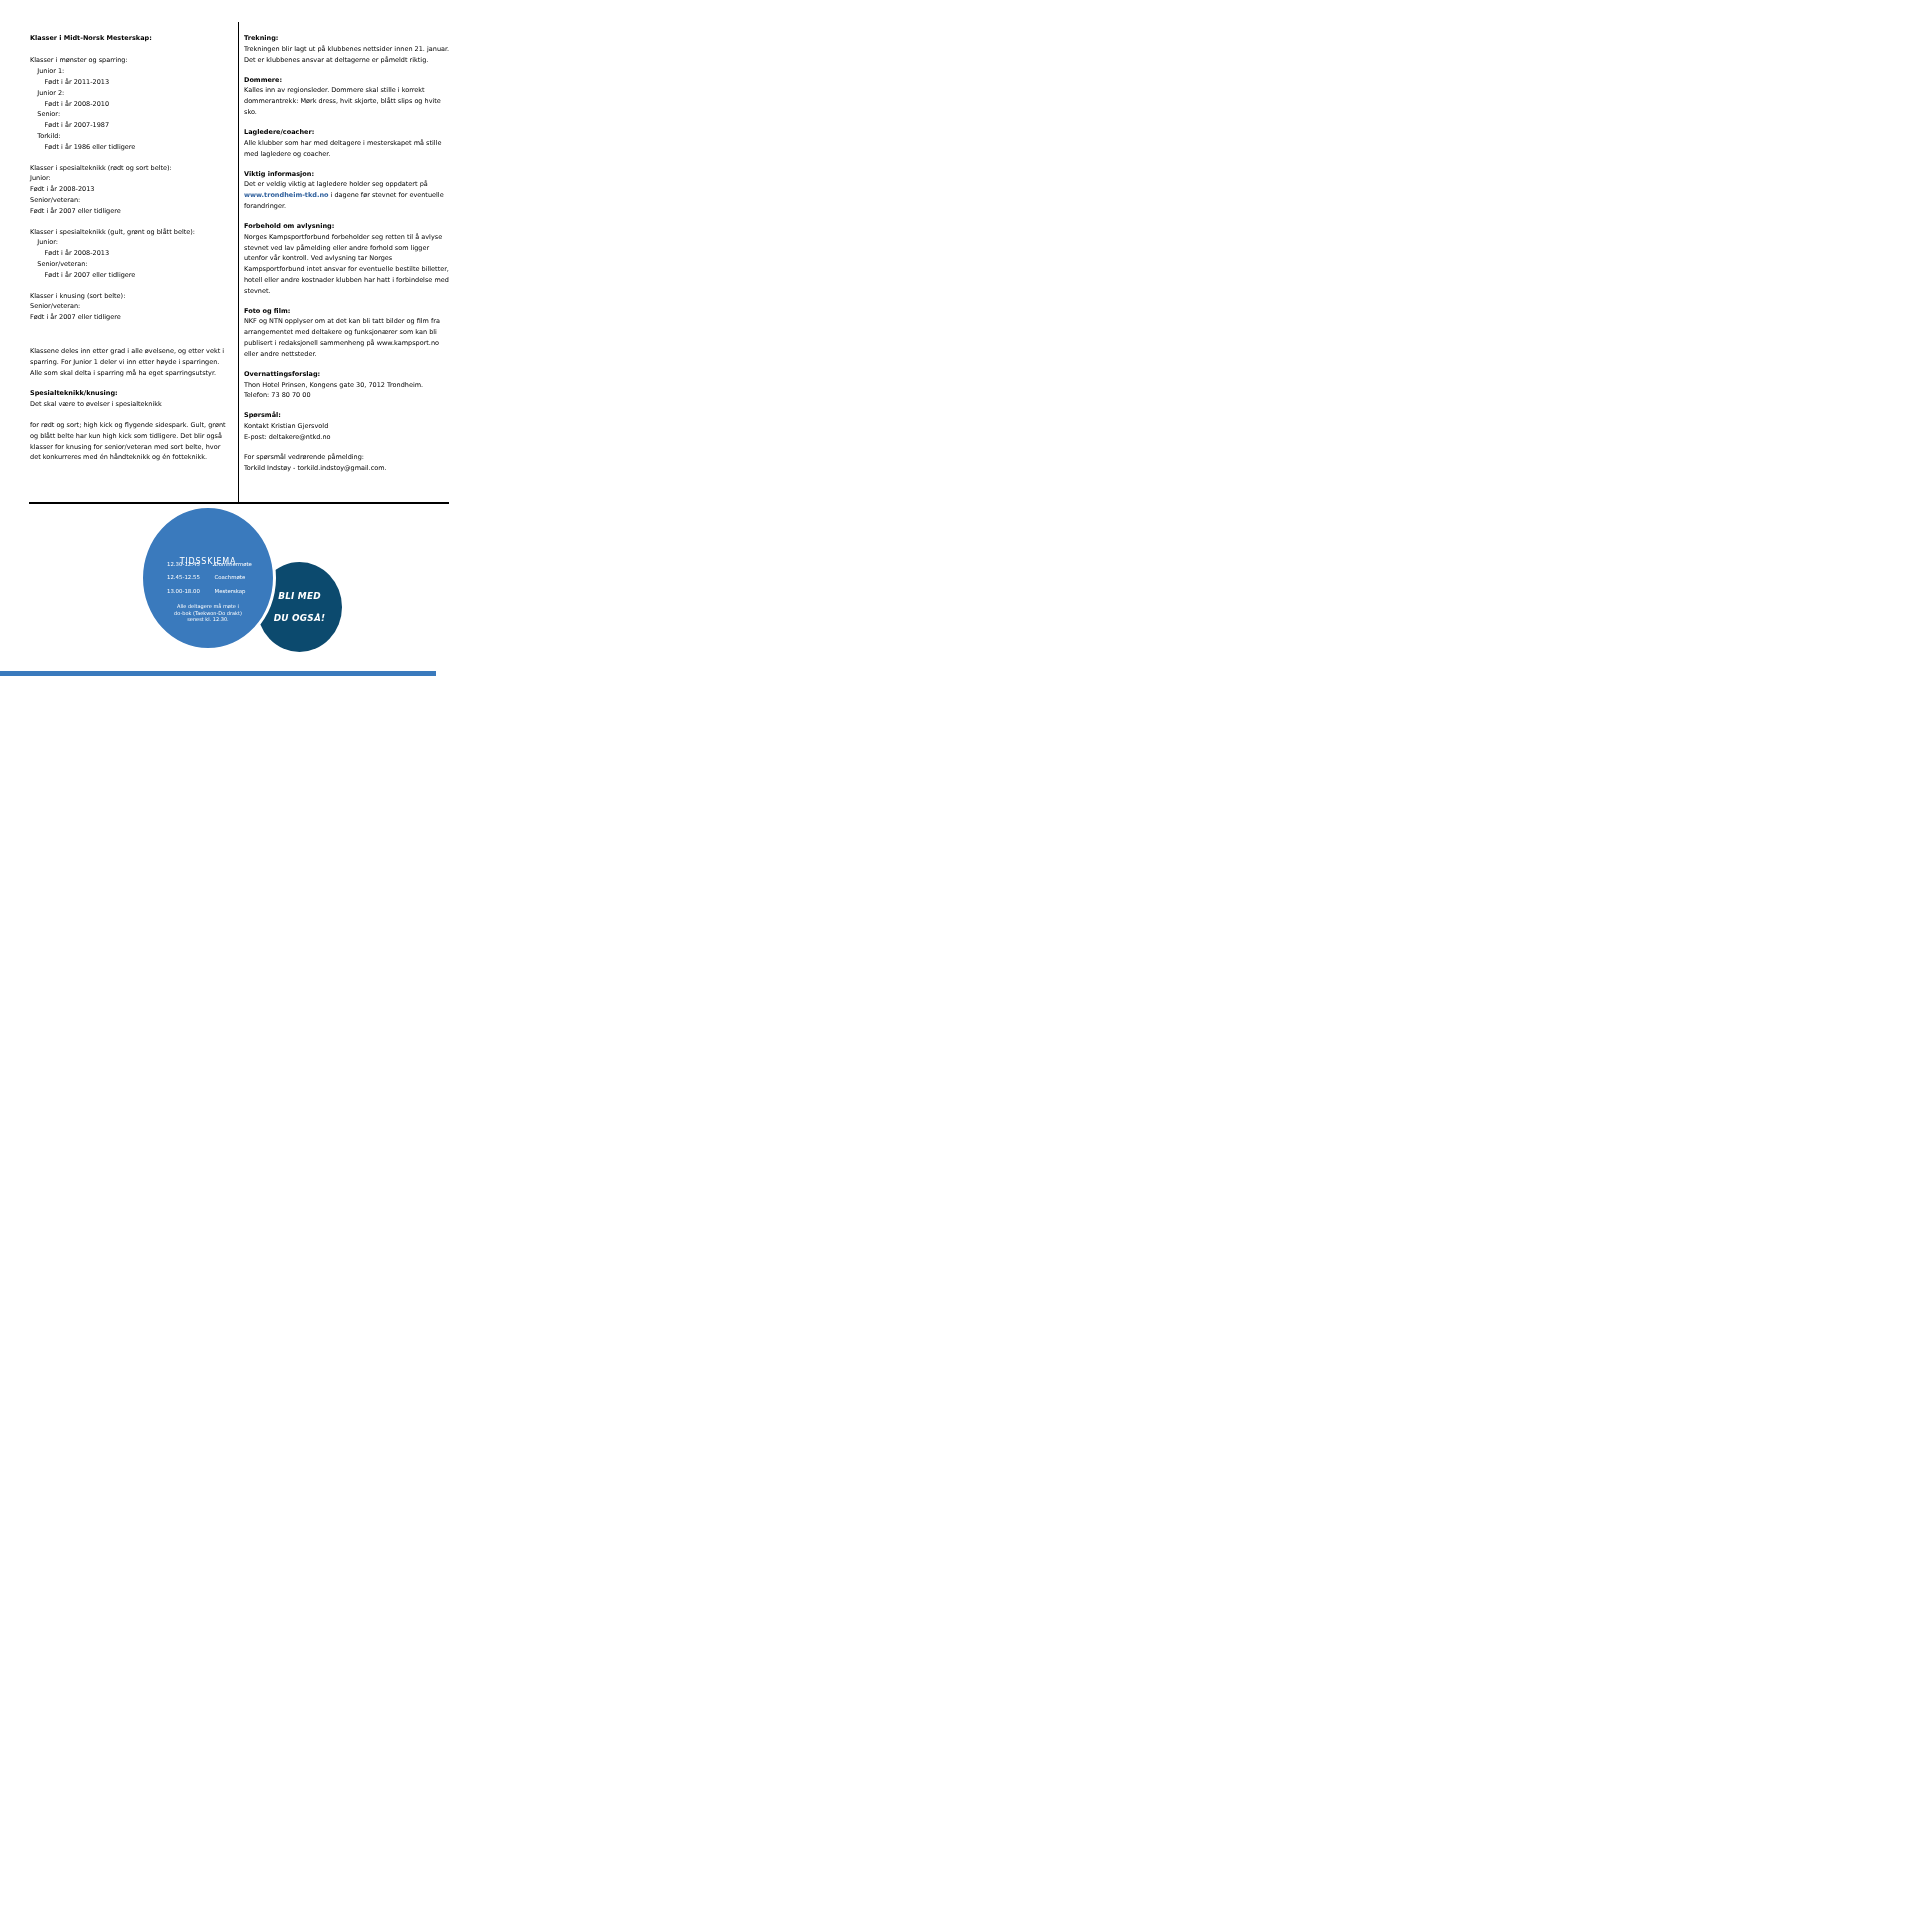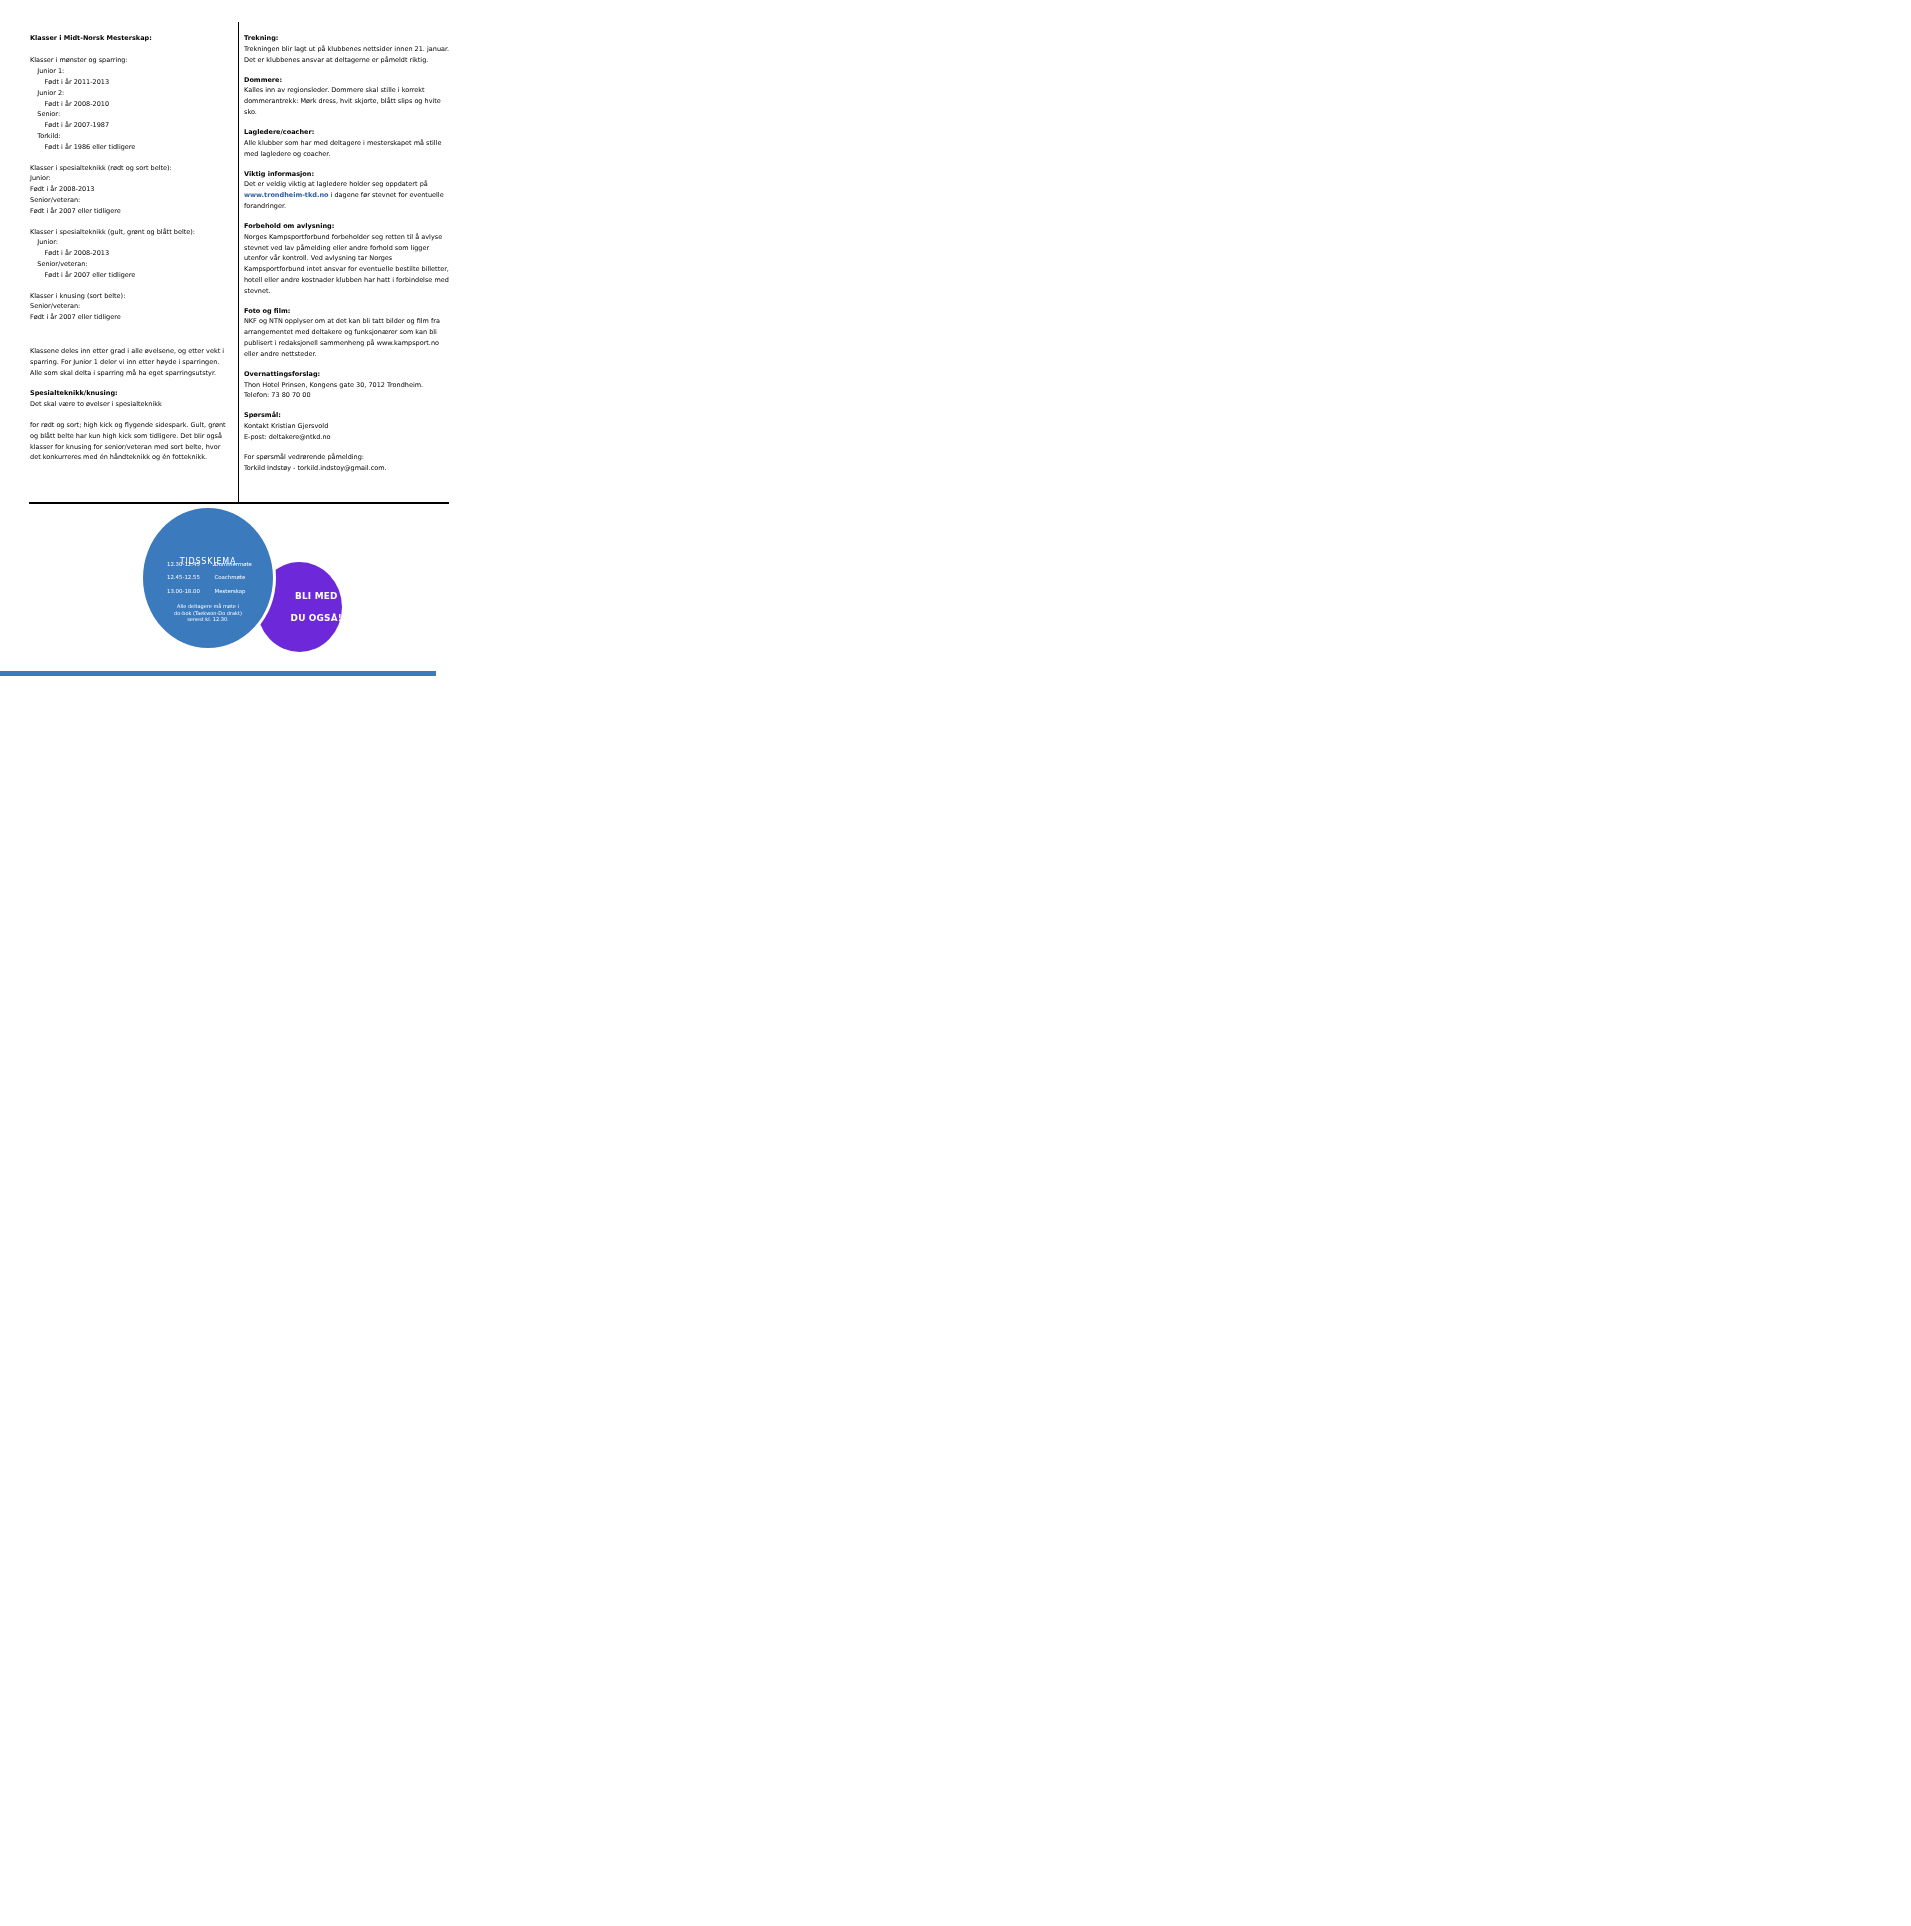--- a/index.html
+++ b/index.html
@@ -24,22 +24,22 @@
   .sec{margin-bottom:9.2px;}
   .sec-title{font-weight:700;}
   .doclink{color:#2E5F9C;font-weight:700;}
 
   
   .vline{position:absolute;left:238px;top:22.3px;width:1.2px;height:481px;background:#000;}
   .hline{position:absolute;left:29px;top:502px;width:420px;height:1.5px;background:#000;}
 
   
   .circle{position:absolute;border-radius:50%;}
-  .circle-dark{left:257px;top:562px;width:85px;height:90px;background:#6d28d9;z-index:1;
-               display:flex;align-items:center;justify-content:flex-end;text-align:center;}
+  .circle-dark{left:257px;top:562px;width:85px;height:90px;background:#0c4a6e;z-index:1;
+               display:flex;align-items:center;justify-content:center;text-align:center;font-style:italic;}
   .circle-dark .big-lines{color:#fff;font-weight:700;font-size:8.9px;line-height:22.3px;letter-spacing:0.2px;}
   .circle-light{left:140px;top:505px;width:136px;height:146px;background:#3A7ABD;z-index:2;
                 border:3.1px solid #ffffff;box-sizing:border-box;}
   .ts-title{position:absolute;left:0;right:0;top:49px;text-align:center;color:#fff;
             font-size:8px;letter-spacing:0.8px;}
   .ts-rows{position:absolute;left:24px;top:53px;right:7.7px;}
   .ts-row{display:flex;color:#fff;font-size:5.4px;margin-bottom:7.3px;}
   .ts-time{width:39px;flex:none;}
   .ts-label{flex:none;padding-left:8.5px;}
   .ts-note{position:absolute;left:0;right:0;top:95px;text-align:center;color:#fff;

